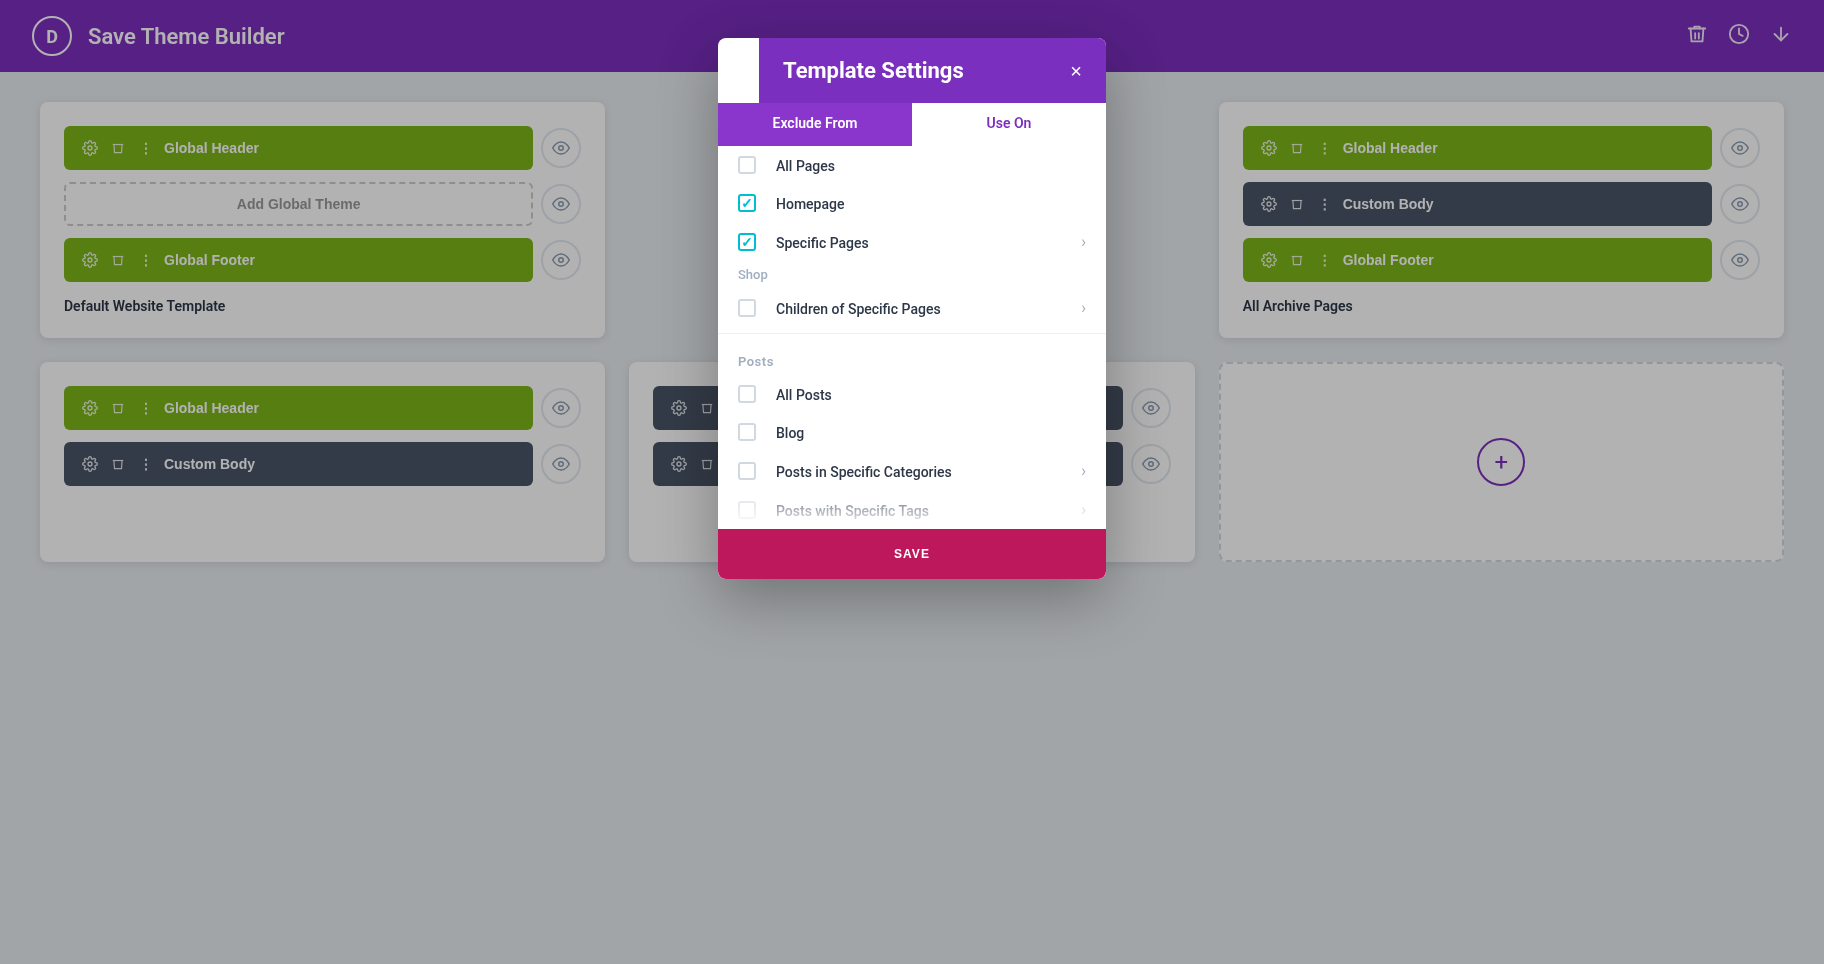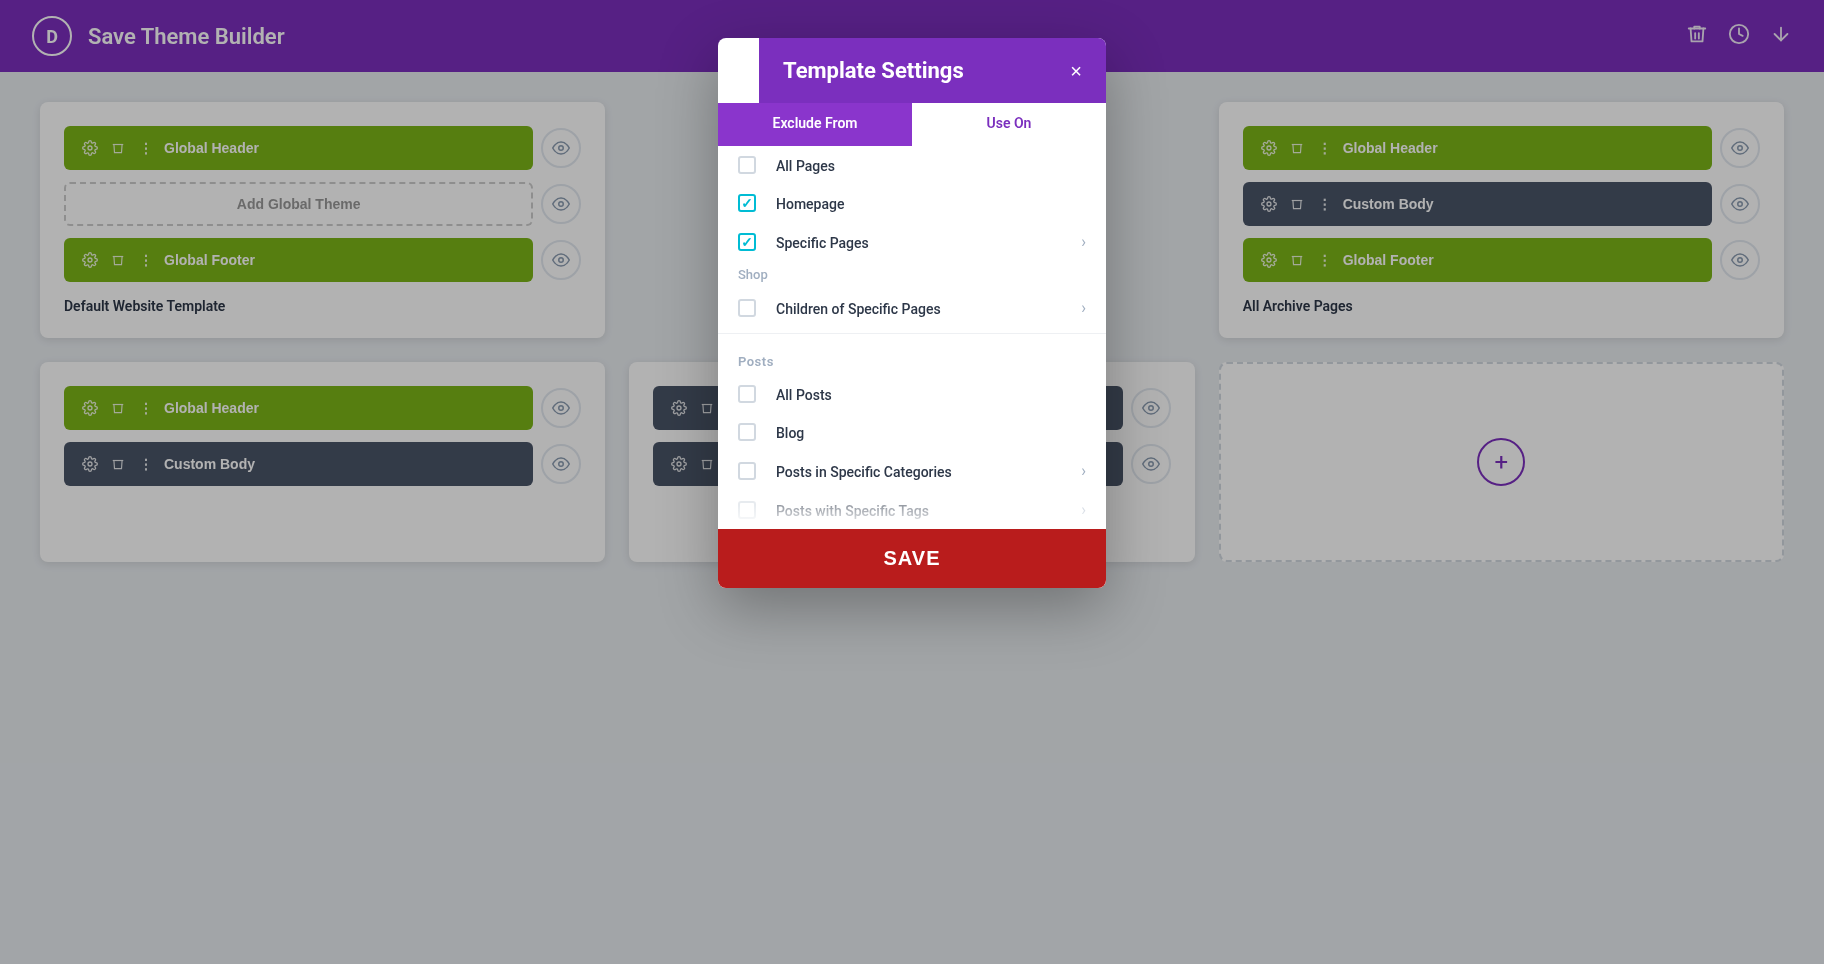--- a/index.html
+++ b/index.html
@@ -300,24 +300,24 @@
       padding: 6px 20px;
       font-size: 13px;
       color: #a0aec0;
       font-weight: 500;
     }
 
     
     .save-btn {
       width: 100%;
       padding: 18px;
-      background: #b91c1c;
+      background: #be185d;
       color: white;
       border: none;
-      font-size: 20px;
+      font-size: 12px;
       font-weight: 700;
       cursor: pointer;
       letter-spacing: 1px;
       text-transform: uppercase;
     }
 
     
     .list-fade {
       position: relative;
     }

